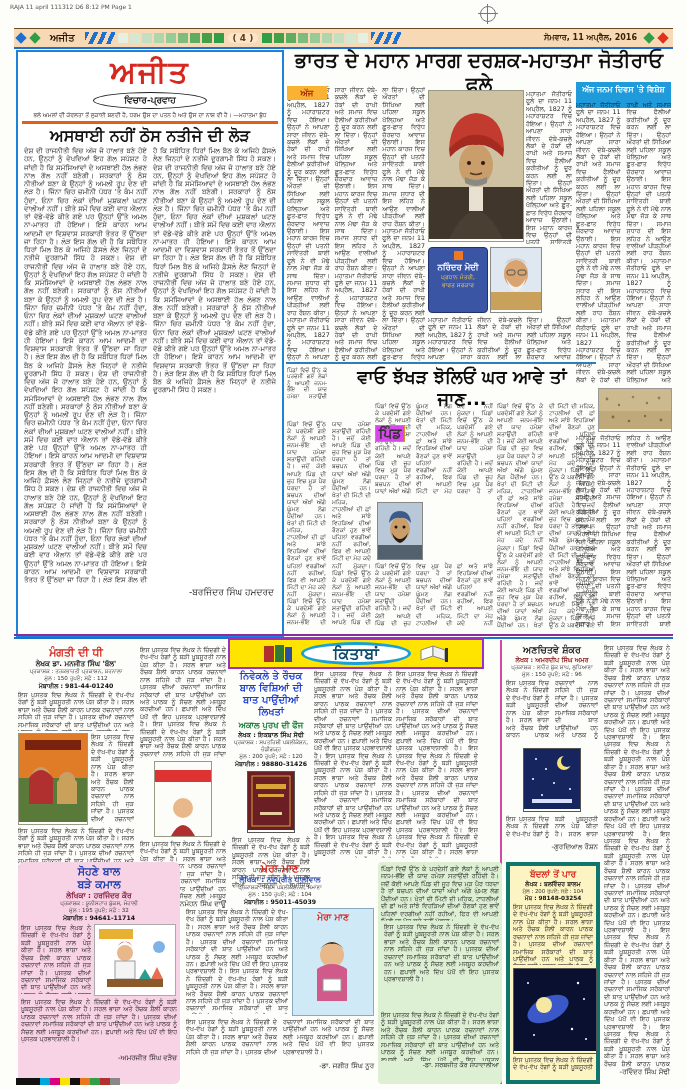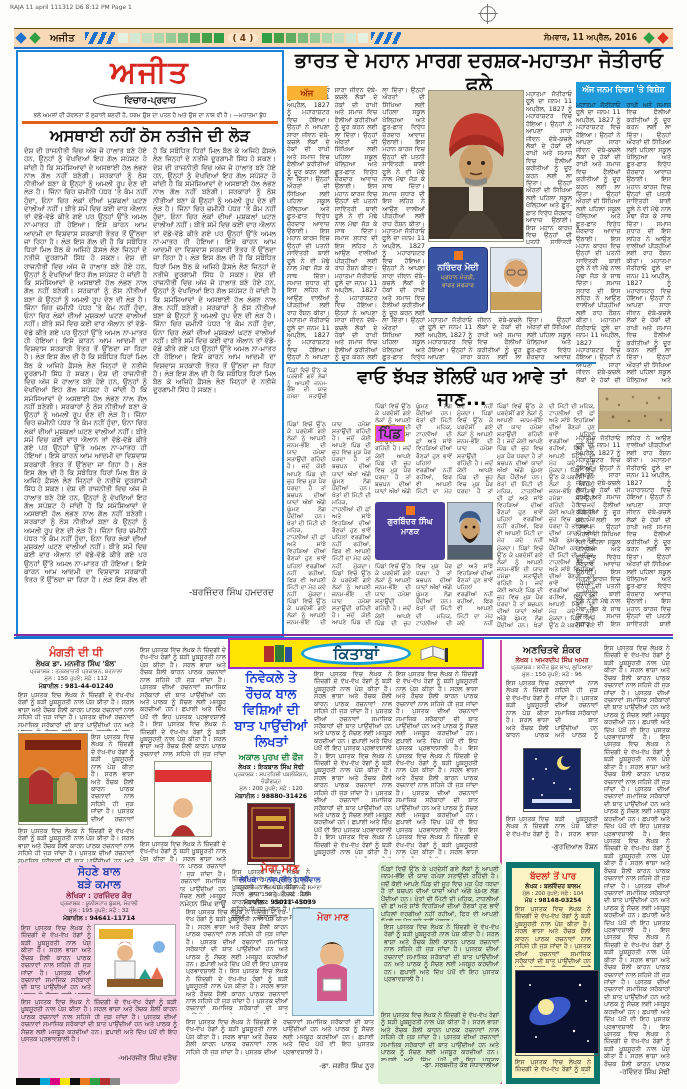--- a/index.html
+++ b/index.html
@@ -139,25 +139,20 @@
 
   <div class="abs" style="left:286px;top:362px;width:310px;height:2px;background:#2a7fbf;"></div>
   <div class="abs bt" style="left:287px;top:367px;width:40px;height:32px;font-size:5.5px;">ਪਿੰਡਾਂ ਵਿਚੋਂ ਉੱਠ ਕੇ ਪਰਦੇਸੀਂ ਗਏ ਲੋਕਾਂ ਨੂੰ ਆਪਣੀ ਜਨਮ-ਭੋਂਇ ਦੀ ਯਾਦ ਹਮੇਸ਼ਾ ਸਤਾਉਂਦੀ ਰਹਿੰਦੀ ਹੈ। ਜਦੋਂ ਕੋਈ ਆਪਣੇ ਪਿੰਡ ਦੀ ਜੂਹ ਵਿਚ ਮੁੜ ਪੈਰ ਧਰਦਾ ਹੈ ਤਾਂ ਬਚਪਨ ਦੀਆਂ ਯਾਦਾਂ ਅੱਖਾਂ ਅੱਗੇ ਘੁੰਮਣ ਲੱਗ ਪੈਂਦੀਆਂ ਹਨ। ਖੇਤਾਂ ਦੀ ਮਿੱਟੀ ਦੀ ਮਹਿਕ, ਟਾਹਲੀਆਂ ਦੀ ਛਾਂ ਅਤੇ ਸਾਂਝੇ ਵਿਹੜਿਆਂ ਦੀਆਂ ਰੌਣਕਾਂ ਹੁਣ ਭਾਵੇਂ ਪਹਿਲਾਂ ਵਰਗੀਆਂ ਨਹੀਂ ਰਹੀਆਂ, ਫਿਰ ਵੀ ਆਪਣੀ ਮਿੱਟੀ ਦਾ ਮੋਹ ਕਦੇ ਨਹੀਂ ਮੁੱਕਦਾ।</div>
   <div class="abs tc b i" style="left:330px;top:366px;width:264px;height:36px;font-size:18px;color:#0d0d0d;">ਵਾਓ ਝੱਖੜ ਝੋਲਿਓਂ ਘਰ ਆਵੇ ਤਾਂ ਜਾਣ...</div>
 
   <div class="abs bt col2" style="left:287px;top:420px;width:84px;height:210px;font-size:6px;">ਪਿੰਡਾਂ ਵਿਚੋਂ ਉੱਠ ਕੇ ਪਰਦੇਸੀਂ ਗਏ ਲੋਕਾਂ ਨੂੰ ਆਪਣੀ ਜਨਮ-ਭੋਂਇ ਦੀ ਯਾਦ ਹਮੇਸ਼ਾ ਸਤਾਉਂਦੀ ਰਹਿੰਦੀ ਹੈ। ਜਦੋਂ ਕੋਈ ਆਪਣੇ ਪਿੰਡ ਦੀ ਜੂਹ ਵਿਚ ਮੁੜ ਪੈਰ ਧਰਦਾ ਹੈ ਤਾਂ ਬਚਪਨ ਦੀਆਂ ਯਾਦਾਂ ਅੱਖਾਂ ਅੱਗੇ ਘੁੰਮਣ ਲੱਗ ਪੈਂਦੀਆਂ ਹਨ। ਖੇਤਾਂ ਦੀ ਮਿੱਟੀ ਦੀ ਮਹਿਕ, ਟਾਹਲੀਆਂ ਦੀ ਛਾਂ ਅਤੇ ਸਾਂਝੇ ਵਿਹੜਿਆਂ ਦੀਆਂ ਰੌਣਕਾਂ ਹੁਣ ਭਾਵੇਂ ਪਹਿਲਾਂ ਵਰਗੀਆਂ ਨਹੀਂ ਰਹੀਆਂ, ਫਿਰ ਵੀ ਆਪਣੀ ਮਿੱਟੀ ਦਾ ਮੋਹ ਕਦੇ ਨਹੀਂ ਮੁੱਕਦਾ। ਪਿੰਡਾਂ ਵਿਚੋਂ ਉੱਠ ਕੇ ਪਰਦੇਸੀਂ ਗਏ ਲੋਕਾਂ ਨੂੰ ਆਪਣੀ ਜਨਮ-ਭੋਂਇ ਦੀ ਯਾਦ ਹਮੇਸ਼ਾ ਸਤਾਉਂਦੀ ਰਹਿੰਦੀ ਹੈ। ਜਦੋਂ ਕੋਈ ਆਪਣੇ ਪਿੰਡ ਦੀ ਜੂਹ ਵਿਚ ਮੁੜ ਪੈਰ ਧਰਦਾ ਹੈ ਤਾਂ ਬਚਪਨ ਦੀਆਂ ਯਾਦਾਂ ਅੱਖਾਂ ਅੱਗੇ ਘੁੰਮਣ ਲੱਗ ਪੈਂਦੀਆਂ ਹਨ। ਖੇਤਾਂ ਦੀ ਮਿੱਟੀ ਦੀ ਮਹਿਕ, ਟਾਹਲੀਆਂ ਦੀ ਛਾਂ ਅਤੇ ਸਾਂਝੇ ਵਿਹੜਿਆਂ ਦੀਆਂ ਰੌਣਕਾਂ ਹੁਣ ਭਾਵੇਂ ਪਹਿਲਾਂ ਵਰਗੀਆਂ ਨਹੀਂ ਰਹੀਆਂ, ਫਿਰ ਵੀ ਆਪਣੀ ਮਿੱਟੀ ਦਾ ਮੋਹ ਕਦੇ ਨਹੀਂ ਮੁੱਕਦਾ। ਪਿੰਡਾਂ ਵਿਚੋਂ ਉੱਠ ਕੇ ਪਰਦੇਸੀਂ ਗਏ ਲੋਕਾਂ ਨੂੰ ਆਪਣੀ ਜਨਮ-ਭੋਂਇ ਦੀ ਯਾਦ ਹਮੇਸ਼ਾ ਸਤਾਉਂਦੀ ਰਹਿੰਦੀ ਹੈ। ਜਦੋਂ ਕੋਈ ਆਪਣੇ ਪਿੰਡ ਦੀ ਜੂਹ ਵਿਚ ਮੁੜ ਪੈਰ ਧਰਦਾ ਹੈ ਤਾਂ ਬਚਪਨ ਦੀਆਂ ਯਾਦਾਂ ਅੱਖਾਂ ਅੱਗੇ ਘੁੰਮਣ ਲੱਗ ਪੈਂਦੀਆਂ ਹਨ। ਖੇਤਾਂ ਦੀ ਮਿੱਟੀ ਦੀ ਮਹਿਕ, ਟਾਹਲੀਆਂ ਦੀ ਛਾਂ ਅਤੇ ਸਾਂਝੇ ਵਿਹੜਿਆਂ ਦੀਆਂ ਰੌਣਕਾਂ ਹੁਣ ਭਾਵੇਂ ਪਹਿਲਾਂ ਵਰਗੀਆਂ ਨਹੀਂ ਰਹੀਆਂ, ਫਿਰ ਵੀ ਆਪਣੀ ਮਿੱਟੀ ਦਾ ਮੋਹ ਕਦੇ ਨਹੀਂ ਮੁੱਕਦਾ। ਪਿੰਡਾਂ ਵਿਚੋਂ ਉੱਠ ਕੇ ਪਰਦੇਸੀਂ ਗਏ ਲੋਕਾਂ ਨੂੰ ਆਪਣੀ ਜਨਮ-ਭੋਂਇ ਦੀ ਯਾਦ ਹਮੇਸ਼ਾ ਸਤਾਉਂਦੀ ਰਹਿੰਦੀ ਹੈ। ਜਦੋਂ ਕੋਈ ਆਪਣੇ ਪਿੰਡ ਦੀ ਜੂਹ ਵਿਚ ਮੁੜ ਪੈਰ ਧਰਦਾ ਹੈ ਤਾਂ ਬਚਪਨ ਦੀਆਂ ਯਾਦਾਂ ਅੱਖਾਂ ਅੱਗੇ ਘੁੰਮਣ ਲੱਗ ਪੈਂਦੀਆਂ ਹਨ। ਖੇਤਾਂ ਦੀ ਮਿੱਟੀ ਦੀ ਮਹਿਕ, ਟਾਹਲੀਆਂ ਦੀ ਛਾਂ ਅਤੇ ਸਾਂਝੇ ਵਿਹੜਿਆਂ ਦੀਆਂ ਰੌਣਕਾਂ ਹੁਣ ਭਾਵੇਂ ਪਹਿਲਾਂ ਵਰਗੀਆਂ ਨਹੀਂ ਰਹੀਆਂ, ਫਿਰ ਵੀ ਆਪਣੀ ਮਿੱਟੀ ਦਾ ਮੋਹ ਕਦੇ ਨਹੀਂ ਮੁੱਕਦਾ।</div>
   <div class="abs bt col3" style="left:375px;top:402px;width:118px;height:98px;font-size:6px;">ਪਿੰਡਾਂ ਵਿਚੋਂ ਉੱਠ ਕੇ ਪਰਦੇਸੀਂ ਗਏ ਲੋਕਾਂ ਨੂੰ ਆਪਣੀ ਜਨਮ-ਭੋਂਇ ਦੀ ਯਾਦ ਹਮੇਸ਼ਾ ਸਤਾਉਂਦੀ ਰਹਿੰਦੀ ਹੈ। ਜਦੋਂ ਕੋਈ ਆਪਣੇ ਪਿੰਡ ਦੀ ਜੂਹ ਵਿਚ ਮੁੜ ਪੈਰ ਧਰਦਾ ਹੈ ਤਾਂ ਬਚਪਨ ਦੀਆਂ ਯਾਦਾਂ ਅੱਖਾਂ ਅੱਗੇ ਘੁੰਮਣ ਲੱਗ ਪੈਂਦੀਆਂ ਹਨ। ਖੇਤਾਂ ਦੀ ਮਿੱਟੀ ਦੀ ਮਹਿਕ, ਟਾਹਲੀਆਂ ਦੀ ਛਾਂ ਅਤੇ ਸਾਂਝੇ ਵਿਹੜਿਆਂ ਦੀਆਂ ਰੌਣਕਾਂ ਹੁਣ ਭਾਵੇਂ ਪਹਿਲਾਂ ਵਰਗੀਆਂ ਨਹੀਂ ਰਹੀਆਂ, ਫਿਰ ਵੀ ਆਪਣੀ ਮਿੱਟੀ ਦਾ ਮੋਹ ਕਦੇ ਨਹੀਂ ਮੁੱਕਦਾ। ਪਿੰਡਾਂ ਵਿਚੋਂ ਉੱਠ ਕੇ ਪਰਦੇਸੀਂ ਗਏ ਲੋਕਾਂ ਨੂੰ ਆਪਣੀ ਜਨਮ-ਭੋਂਇ ਦੀ ਯਾਦ ਹਮੇਸ਼ਾ ਸਤਾਉਂਦੀ ਰਹਿੰਦੀ ਹੈ। ਜਦੋਂ ਕੋਈ ਆਪਣੇ ਪਿੰਡ ਦੀ ਜੂਹ ਵਿਚ ਮੁੜ ਪੈਰ ਧਰਦਾ ਹੈ ਤਾਂ ਬਚਪਨ ਦੀਆਂ ਯਾਦਾਂ ਅੱਖਾਂ ਅੱਗੇ ਘੁੰਮਣ ਲੱਗ ਪੈਂਦੀਆਂ ਹਨ। ਖੇਤਾਂ ਦੀ ਮਿੱਟੀ ਦੀ ਮਹਿਕ, ਟਾਹਲੀਆਂ ਦੀ ਛਾਂ ਅਤੇ ਸਾਂਝੇ ਵਿਹੜਿਆਂ ਦੀਆਂ ਰੌਣਕਾਂ ਹੁਣ ਭਾਵੇਂ ਪਹਿਲਾਂ ਵਰਗੀਆਂ ਨਹੀਂ ਰਹੀਆਂ, ਫਿਰ ਵੀ ਆਪਣੀ ਮਿੱਟੀ ਦਾ ਮੋਹ ਕਦੇ ਨਹੀਂ ਮੁੱਕਦਾ। ਪਿੰਡਾਂ ਵਿਚੋਂ ਉੱਠ ਕੇ ਪਰਦੇਸੀਂ ਗਏ ਲੋਕਾਂ ਨੂੰ ਆਪਣੀ ਜਨਮ-ਭੋਂਇ ਦੀ ਯਾਦ ਹਮੇਸ਼ਾ ਸਤਾਉਂਦੀ ਰਹਿੰਦੀ ਹੈ। ਜਦੋਂ ਕੋਈ ਆਪਣੇ ਪਿੰਡ ਦੀ ਜੂਹ ਵਿਚ ਮੁੜ ਪੈਰ ਧਰਦਾ ਹੈ ਤਾਂ ਬਚਪਨ ਦੀਆਂ ਯਾਦਾਂ ਅੱਖਾਂ ਅੱਗੇ ਘੁੰਮਣ ਲੱਗ ਪੈਂਦੀਆਂ ਹਨ। ਖੇਤਾਂ ਦੀ ਮਿੱਟੀ ਦੀ ਮਹਿਕ, ਟਾਹਲੀਆਂ ਦੀ ਛਾਂ ਅਤੇ ਸਾਂਝੇ ਵਿਹੜਿਆਂ ਦੀਆਂ ਰੌਣਕਾਂ ਹੁਣ ਭਾਵੇਂ ਪਹਿਲਾਂ ਵਰਗੀਆਂ ਨਹੀਂ ਰਹੀਆਂ, ਫਿਰ ਵੀ ਆਪਣੀ ਮਿੱਟੀ ਦਾ ਮੋਹ ਕਦੇ ਨਹੀਂ ਮੁੱਕਦਾ।</div>
   <div class="abs tc b" style="left:375px;top:402px;width:28px;height:15px;border:1px solid #d89020;background:#d946ef;font-size:14px;line-height:15px;color:#333;margin-top:23px;">ਪਿੰਡ</div>
 
   <div class="abs" style="left:375px;top:502px;width:118px;height:58px;display:flex;">
-    <div style="width:72px;background:#4a3f9b;border-radius:3px;text-align:center;padding-top:4px;">
-      <div style="width:9px;height:9px;background:#f07820;margin:0 auto 2px;"></div>
-      <div class="b" style="font-size:8px;color:#fff;">ਗੁਰਬਿੰਦਰ ਸਿੰਘ</div>
-      <div class="b" style="font-size:8px;color:#fff;">ਮਾਣਕ</div>
-    </div>
     <div style="width:44px;height:56px;border:1px solid #888;margin-left:2px;">
       <svg width="44" height="56" viewBox="0 0 44 56">
         <rect width="44" height="56" fill="#b8c8d8"></rect>
         <rect y="42" width="44" height="14" fill="#53606e"></rect>
         <ellipse cx="22" cy="26" rx="10" ry="12" fill="#c99e6b"></ellipse>
         <path d="M11 20 Q12 8 22 8 Q32 8 33 20 Q28 14 22 15 Q16 14 11 20 Z" fill="#3a5a8a"></path>
         <path d="M14 30 Q22 42 30 30 Q28 38 22 40 Q16 38 14 30 Z" fill="#2a1c12"></path>
         <circle cx="18" cy="24" r="1.5" fill="#201208"></circle>
           <circle cx="26" cy="24" r="1.5" fill="#201208"></circle>
       </svg>
@@ -216,21 +211,21 @@
         <rect y="8" width="56" height="12" fill="#d33"></rect>
         <circle cx="28" cy="46" r="10" fill="#e8b88a"></circle>
         <path d="M16 74 Q28 52 40 74 Z" fill="#b03030"></path>
       </svg>
     </div>
     <div class="bt" style="height:60px;">ਇਸ ਪੁਸਤਕ ਵਿਚ ਲੇਖਕ ਨੇ ਜ਼ਿੰਦਗੀ ਦੇ ਵੱਖ-ਵੱਖ ਰੰਗਾਂ ਨੂੰ ਬੜੀ ਖ਼ੂਬਸੂਰਤੀ ਨਾਲ ਪੇਸ਼ ਕੀਤਾ ਹੈ। ਸਰਲ ਭਾਸ਼ਾ ਅਤੇ ਰੌਚਕ ਸ਼ੈਲੀ ਕਾਰਨ ਪਾਠਕ ਰਚਨਾਵਾਂ ਨਾਲ ਸਹਿਜੇ ਹੀ ਜੁੜ ਜਾਂਦਾ ਹੈ। ਪੁਸਤਕ ਦੀਆਂ ਰਚਨਾਵਾਂ ਸਮਾਜਿਕ ਸਰੋਕਾਰਾਂ ਦੀ ਬਾਤ ਪਾਉਂਦੀਆਂ ਹਨ ਅਤੇ ਪਾਠਕ ਨੂੰ ਸੋਚਣ ਲਈ ਮਜਬੂਰ ਕਰਦੀਆਂ ਹਨ। ਛਪਾਈ ਅਤੇ ਦਿੱਖ ਪੱਖੋਂ ਵੀ ਇਹ ਪੁਸਤਕ ਪ੍ਰਭਾਵਸ਼ਾਲੀ ਹੈ।</div>
     <div class="sig" style="font-size:7px;">-ਮਨਮੋਹਨ ਸਿੰਘ ਦਾਊਂ</div>
   </div>
 
   <div class="abs" style="left:232px;top:670px;width:78px;">
-    <div class="tc b" style="font-size:13px;color:#1f3fd0;">ਨਿਵੇਕਲੇ ਤੇ ਰੌਚਕ ਬਾਲ ਵਿਸ਼ਿਆਂ ਦੀ ਬਾਤ ਪਾਉਂਦੀਆਂ ਲਿਖਤਾਂ</div>
+    <div class="tc b" style="font-size:10px;color:#1f3fd0;">ਨਿਵੇਕਲੇ ਤੇ ਰੌਚਕ ਬਾਲ ਵਿਸ਼ਿਆਂ ਦੀ ਬਾਤ ਪਾਉਂਦੀਆਂ ਲਿਖਤਾਂ</div>
     <div class="tc b" style="font-size:8.4px;color:#0f7a2f;margin-top:2px;">ਅਕਾਲ ਪੁਰਖ ਦੀ ਫੌਜ</div>
     <div class="tc b" style="font-size:6.4px;color:#111;">ਲੇਖਕ : ਇਕਬਾਲ ਸਿੰਘ ਸੋਢੀ</div>
     <div class="tc i" style="font-size:5.6px;color:#333;">ਪ੍ਰਕਾਸ਼ਕ : ਸਪਤਰਿਸ਼ੀ ਪਬਲੀਕੇਸ਼ਨ, ਚੰਡੀਗੜ੍ਹ</div>
     <div class="tc" style="font-size:5.6px;color:#333;">ਮੁੱਲ : 200 ਰੁਪਏ; ਸਫ਼ੇ : 120</div>
     <div class="tc b" style="font-size:6.2px;color:#111;">ਮੋਬਾਈਲ : 98880-31426</div>
     <div style="width:46px;height:60px;margin:3px auto;border:1px solid #555;">
       <svg width="46" height="58" viewBox="0 0 46 58">
         <rect width="46" height="58" fill="#6b1f24"></rect>
         <rect x="4" y="4" width="38" height="50" fill="none" stroke="#d9a43a" stroke-width="1"></rect>
         <rect x="8" y="12" width="30" height="5" fill="#d9a43a"></rect>
@@ -324,21 +319,21 @@
 
   <div class="abs" style="left:378px;top:862px;width:124px;height:222px;background:#def0d4;border-radius:4px;padding:3px;box-sizing:border-box;">
     <div class="bt" style="height:56px;">ਪਿੰਡਾਂ ਵਿਚੋਂ ਉੱਠ ਕੇ ਪਰਦੇਸੀਂ ਗਏ ਲੋਕਾਂ ਨੂੰ ਆਪਣੀ ਜਨਮ-ਭੋਂਇ ਦੀ ਯਾਦ ਹਮੇਸ਼ਾ ਸਤਾਉਂਦੀ ਰਹਿੰਦੀ ਹੈ। ਜਦੋਂ ਕੋਈ ਆਪਣੇ ਪਿੰਡ ਦੀ ਜੂਹ ਵਿਚ ਮੁੜ ਪੈਰ ਧਰਦਾ ਹੈ ਤਾਂ ਬਚਪਨ ਦੀਆਂ ਯਾਦਾਂ ਅੱਖਾਂ ਅੱਗੇ ਘੁੰਮਣ ਲੱਗ ਪੈਂਦੀਆਂ ਹਨ। ਖੇਤਾਂ ਦੀ ਮਿੱਟੀ ਦੀ ਮਹਿਕ, ਟਾਹਲੀਆਂ ਦੀ ਛਾਂ ਅਤੇ ਸਾਂਝੇ ਵਿਹੜਿਆਂ ਦੀਆਂ ਰੌਣਕਾਂ ਹੁਣ ਭਾਵੇਂ ਪਹਿਲਾਂ ਵਰਗੀਆਂ ਨਹੀਂ ਰਹੀਆਂ, ਫਿਰ ਵੀ ਆਪਣੀ ਮਿੱਟੀ ਦਾ ਮੋਹ ਕਦੇ ਨਹੀਂ ਮੁੱਕਦਾ।</div>
     <div style="display:flex;margin-top:2px;">
       <div class="bt" style="margin-left:3px;height:86px;">ਇਸ ਪੁਸਤਕ ਵਿਚ ਲੇਖਕ ਨੇ ਜ਼ਿੰਦਗੀ ਦੇ ਵੱਖ-ਵੱਖ ਰੰਗਾਂ ਨੂੰ ਬੜੀ ਖ਼ੂਬਸੂਰਤੀ ਨਾਲ ਪੇਸ਼ ਕੀਤਾ ਹੈ। ਸਰਲ ਭਾਸ਼ਾ ਅਤੇ ਰੌਚਕ ਸ਼ੈਲੀ ਕਾਰਨ ਪਾਠਕ ਰਚਨਾਵਾਂ ਨਾਲ ਸਹਿਜੇ ਹੀ ਜੁੜ ਜਾਂਦਾ ਹੈ। ਪੁਸਤਕ ਦੀਆਂ ਰਚਨਾਵਾਂ ਸਮਾਜਿਕ ਸਰੋਕਾਰਾਂ ਦੀ ਬਾਤ ਪਾਉਂਦੀਆਂ ਹਨ ਅਤੇ ਪਾਠਕ ਨੂੰ ਸੋਚਣ ਲਈ ਮਜਬੂਰ ਕਰਦੀਆਂ ਹਨ। ਛਪਾਈ ਅਤੇ ਦਿੱਖ ਪੱਖੋਂ ਵੀ ਇਹ ਪੁਸਤਕ ਪ੍ਰਭਾਵਸ਼ਾਲੀ ਹੈ।</div>
     </div>
     <div class="bt" style="height:50px;margin-top:2px;">ਇਸ ਪੁਸਤਕ ਵਿਚ ਲੇਖਕ ਨੇ ਜ਼ਿੰਦਗੀ ਦੇ ਵੱਖ-ਵੱਖ ਰੰਗਾਂ ਨੂੰ ਬੜੀ ਖ਼ੂਬਸੂਰਤੀ ਨਾਲ ਪੇਸ਼ ਕੀਤਾ ਹੈ। ਸਰਲ ਭਾਸ਼ਾ ਅਤੇ ਰੌਚਕ ਸ਼ੈਲੀ ਕਾਰਨ ਪਾਠਕ ਰਚਨਾਵਾਂ ਨਾਲ ਸਹਿਜੇ ਹੀ ਜੁੜ ਜਾਂਦਾ ਹੈ। ਪੁਸਤਕ ਦੀਆਂ ਰਚਨਾਵਾਂ ਸਮਾਜਿਕ ਸਰੋਕਾਰਾਂ ਦੀ ਬਾਤ ਪਾਉਂਦੀਆਂ ਹਨ ਅਤੇ ਪਾਠਕ ਨੂੰ ਸੋਚਣ ਲਈ ਮਜਬੂਰ ਕਰਦੀਆਂ ਹਨ। ਛਪਾਈ ਅਤੇ ਦਿੱਖ ਪੱਖੋਂ ਵੀ ਇਹ ਪੁਸਤਕ ਪ੍ਰਭਾਵਸ਼ਾਲੀ ਹੈ।</div>
     <div class="sig" style="font-size:6.4px;">-ਡਾ. ਸਰਬਜੀਤ ਕੌਰ ਸੰਧਾਵਾਲੀਆ</div>
   </div>
 
-  <div class="abs" style="left:506px;top:862px;width:94px;height:222px;background:#fdf4c3;border:6px solid #0f766e;padding:3px;box-sizing:border-box;">
+  <div class="abs" style="left:506px;top:862px;width:94px;height:222px;background:#fdf4c3;border:4px solid #0f766e;padding:3px;box-sizing:border-box;">
     <div class="tc b" style="font-size:9px;color:#d6281e;">ਬੱਦਲਾਂ ਤੋਂ ਪਾਰ</div>
     <div class="tc b" style="font-size:6px;color:#111;">ਲੇਖਕ : ਬਲਵਿੰਦਰ ਬਾਲਮ</div>
     <div class="tc i" style="font-size:5.4px;color:#333;">ਮੁੱਲ : 200 ਰੁਪਏ; ਸਫ਼ੇ : 104</div>
     <div class="tc b" style="font-size:5.8px;color:#111;">ਮੋਬ : 98148-03254</div>
     <div class="bt" style="height:62px;margin-top:1px;">ਇਸ ਪੁਸਤਕ ਵਿਚ ਲੇਖਕ ਨੇ ਜ਼ਿੰਦਗੀ ਦੇ ਵੱਖ-ਵੱਖ ਰੰਗਾਂ ਨੂੰ ਬੜੀ ਖ਼ੂਬਸੂਰਤੀ ਨਾਲ ਪੇਸ਼ ਕੀਤਾ ਹੈ। ਸਰਲ ਭਾਸ਼ਾ ਅਤੇ ਰੌਚਕ ਸ਼ੈਲੀ ਕਾਰਨ ਪਾਠਕ ਰਚਨਾਵਾਂ ਨਾਲ ਸਹਿਜੇ ਹੀ ਜੁੜ ਜਾਂਦਾ ਹੈ। ਪੁਸਤਕ ਦੀਆਂ ਰਚਨਾਵਾਂ ਸਮਾਜਿਕ ਸਰੋਕਾਰਾਂ ਦੀ ਬਾਤ ਪਾਉਂਦੀਆਂ ਹਨ ਅਤੇ ਪਾਠਕ ਨੂੰ ਸੋਚਣ ਲਈ ਮਜਬੂਰ ਕਰਦੀਆਂ ਹਨ। ਛਪਾਈ ਅਤੇ ਦਿੱਖ ਪੱਖੋਂ ਵੀ ਇਹ ਪੁਸਤਕ ਪ੍ਰਭਾਵਸ਼ਾਲੀ ਹੈ।</div>
     <div style="width:82px;height:84px;margin:3px auto 0;border:1px solid #555;">
       <svg width="82" height="82" viewBox="0 0 82 82">
         <rect width="82" height="82" fill="#0a1030"></rect>
         <ellipse cx="34" cy="40" rx="22" ry="12" fill="#3a58c8" transform="rotate(-25 34 40)"></ellipse>
         <circle cx="30" cy="36" r="8" fill="#f6e8a0"></circle>

